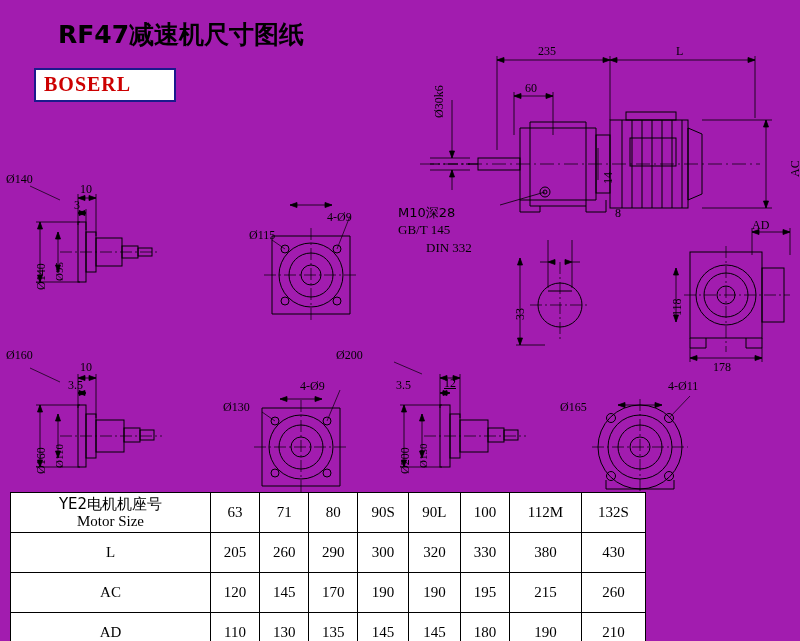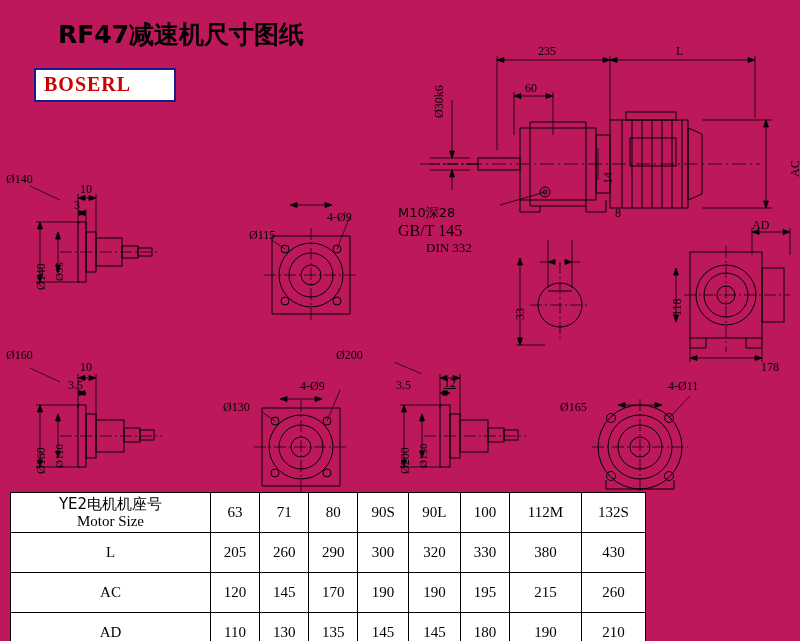--- a/index.html
+++ b/index.html
@@ -4,21 +4,21 @@
 <style>
   html, body {
     margin: 0;
     padding: 0;
     background: #ffffff;
   }
   #page {
     position: relative;
     width: 800px;
     height: 641px;
-    background: #be185d;
+    background: #a21caf;
     font-family: "Liberation Serif", serif;
     overflow: hidden;
   }
   
   .title {
     position: absolute;
     left: 58px;
     top: 18px;
     font-size: 25px;
     font-weight: bold;
@@ -369,27 +369,27 @@
     </g>
   </svg>
 
   <div class="lbl" style="left:538px; top:44px;">235</div>
   <div class="lbl" style="left:676px; top:44px;">L</div>
   <div class="lbl" style="left:525px; top:81px;">60</div>
   <div class="lbl vert" style="left:432px; top:118px;">Ø30k6</div>
   <div class="lbl vert" style="left:788px; top:177px;">AC</div>
   <div class="lbl vert" style="left:601px; top:184px;">14</div>
   <div class="lbl cn" style="left:398px; top:204px; font-size:13px;">M10深28</div>
-  <div class="lbl" style="left:398px; top:222px; font-size:16px;">GB/T 145</div>
+  <div class="lbl" style="left:398px; top:222px; font-size:13px;">GB/T 145</div>
   <div class="lbl" style="left:398px; top:240px; font-size:13px;margin-left:28px;">DIN 332</div>
   <div class="lbl" style="left:615px; top:206px;">8</div>
   <div class="lbl vert" style="left:513px; top:320px;">33</div>
   <div class="lbl" style="left:752px; top:218px;">AD</div>
   <div class="lbl vert" style="left:670px; top:316px;">118</div>
-  <div class="lbl" style="left:713px; top:360px;margin-left:48px;">178</div>
+  <div class="lbl" style="left:713px; top:360px;">178</div>
 
   <div class="lbl" style="left:6px; top:172px;">Ø140</div>
   <div class="lbl" style="left:80px; top:182px;">10</div>
   <div class="lbl" style="left:74px; top:198px;">3</div>
   <div class="lbl vert" style="left:34px; top:290px;">Ø140</div>
   <div class="lbl vert sm" style="left:53px; top:281px;">Ø95</div>
   <div class="lbl" style="left:327px; top:210px;">4-Ø9</div>
   <div class="lbl" style="left:249px; top:228px;">Ø115</div>
 
   <div class="lbl" style="left:6px; top:348px;">Ø160</div>

